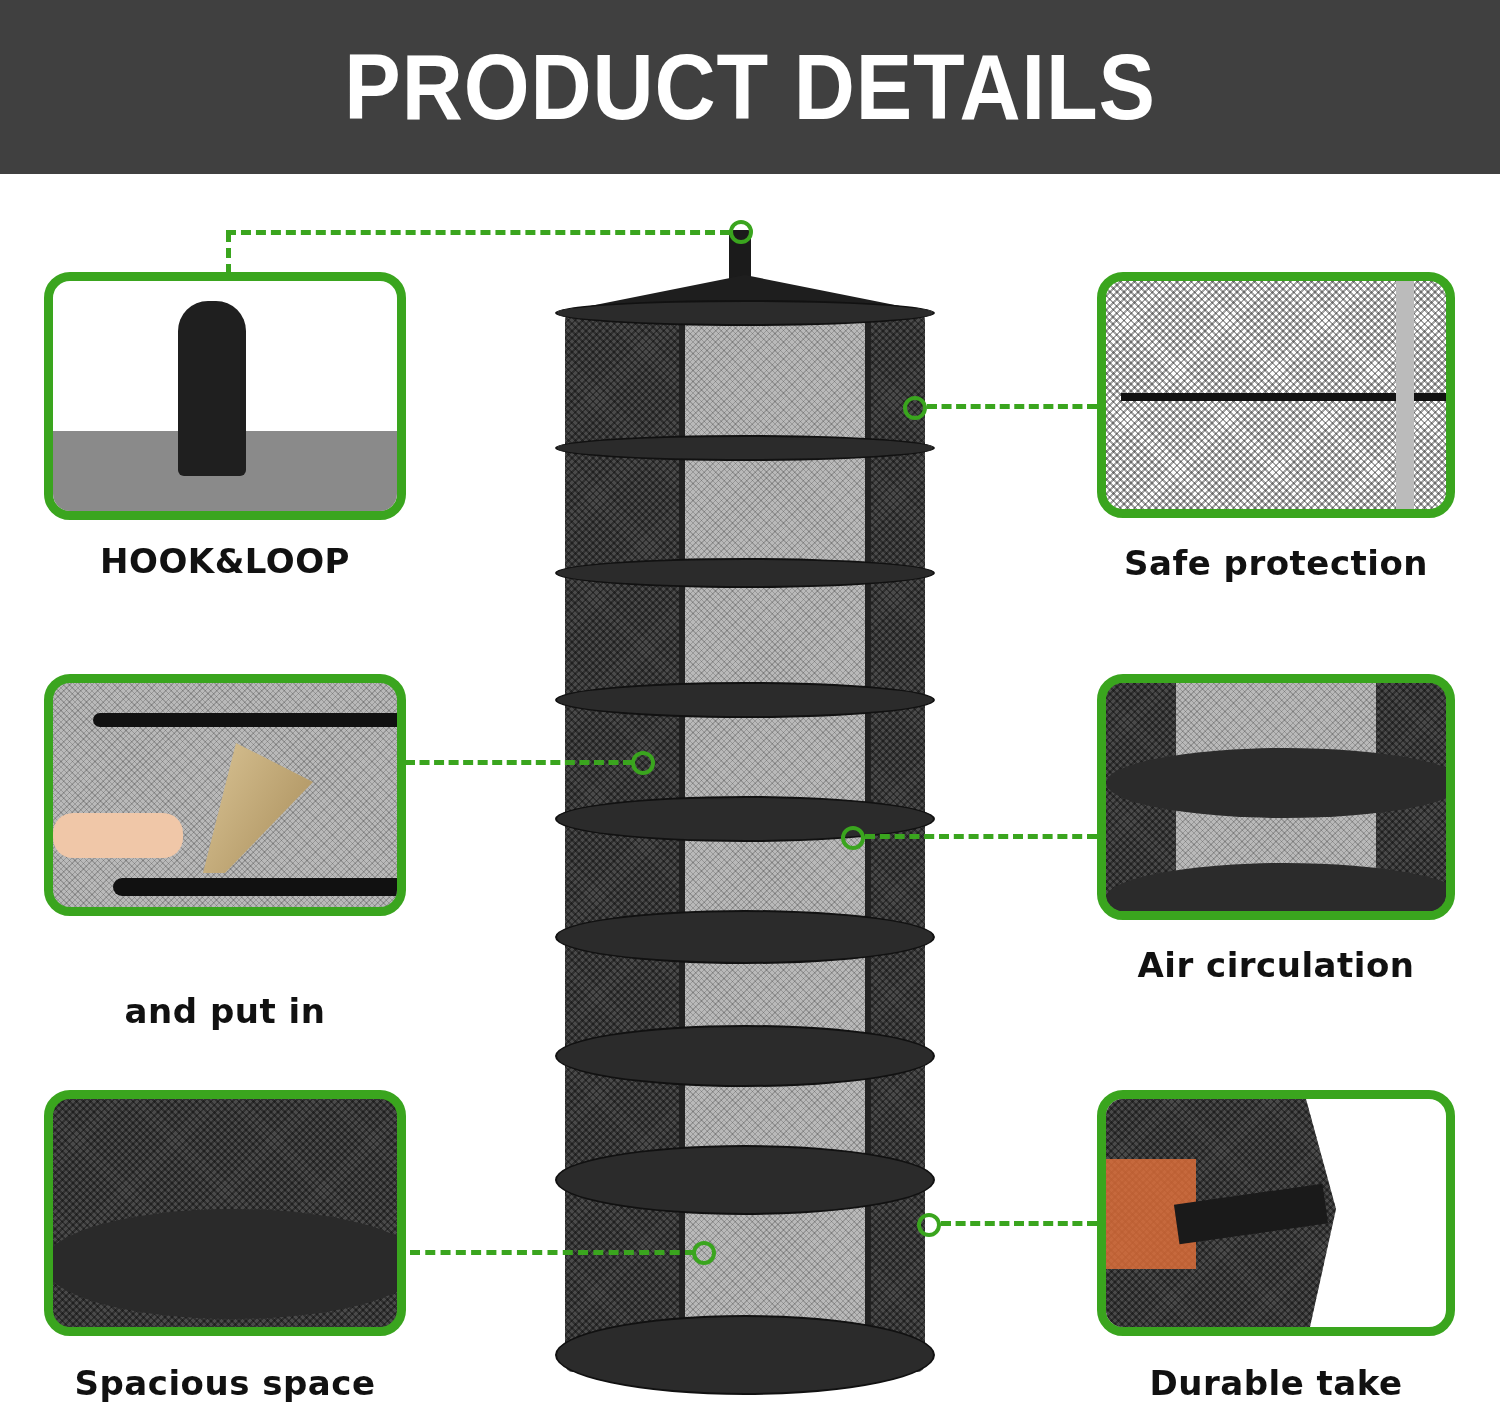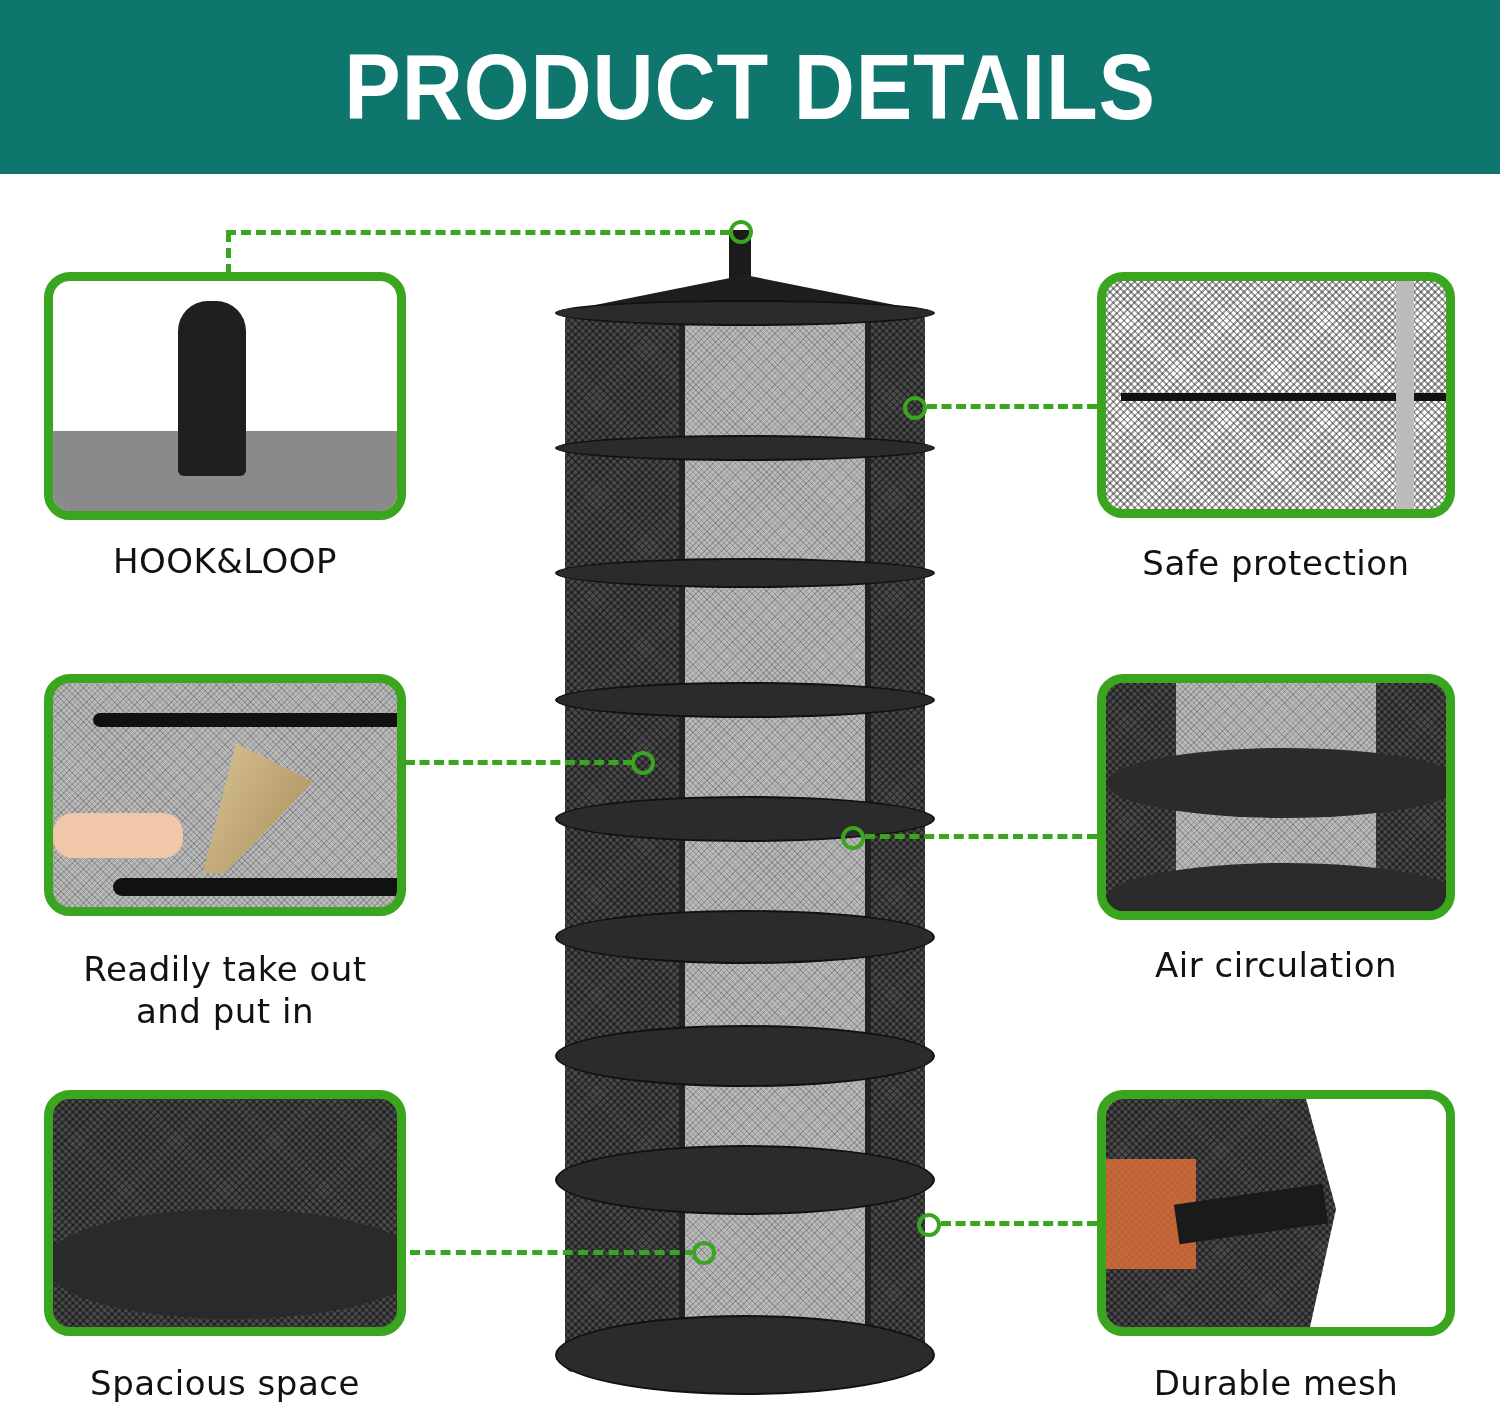--- a/index.html
+++ b/index.html
@@ -1,20 +1,20 @@
 <!DOCTYPE html>
 <html><head>
 <meta charset="utf-8">
 <style>
   html,body{margin:0;padding:0;background:#fff;}
   body{width:1500px;height:1408px;position:relative;overflow:hidden;font-family:"DejaVu Sans",sans-serif;}
-  .banner{position:absolute;left:0;top:0;width:1500px;height:174px;background:#0f766e;display:flex;align-items:center;justify-content:center;}
+  .banner{position:absolute;left:0;top:0;width:1500px;height:174px;background:#404040;display:flex;align-items:center;justify-content:center;}
   .banner h1{margin:0;color:#fff;font-family:"Liberation Sans",sans-serif;font-weight:bold;font-size:92px;letter-spacing:1px;transform:scaleX(0.92);}
   .card{position:absolute;border:9px solid #3aa51e;border-radius:26px;overflow:hidden;box-sizing:border-box;background:#777;}
-  .label{position:absolute;font-family:"DejaVu Sans",sans-serif;font-weight:400;font-size:34px;color:#111;text-align:center;line-height:42px;letter-spacing:0.5px;}
+  .label{position:absolute;font-family:"DejaVu Sans",sans-serif;font-weight:700;font-size:34px;color:#111;text-align:center;line-height:42px;letter-spacing:0.5px;}
   .dash{position:absolute;border-top:5px dashed #3aa51e;height:0;}
   .vdash{position:absolute;border-left:5px dashed #3aa51e;width:0;}
   .dot{position:absolute;width:16px;height:16px;border:4px solid #3aa51e;border-radius:50%;box-sizing:content-box;}
   .mesh{background:
     repeating-linear-gradient(45deg,rgba(0,0,0,.35) 0 2px,transparent 2px 5px),
     repeating-linear-gradient(-45deg,rgba(0,0,0,.35) 0 2px,transparent 2px 5px),#4a4a4a;}
   .mesh-light{background:
     repeating-linear-gradient(45deg,rgba(0,0,0,.18) 0 1px,transparent 1px 4px),
     repeating-linear-gradient(-45deg,rgba(0,0,0,.18) 0 1px,transparent 1px 4px),#b9b9b9;}
   .tower{position:absolute;left:555px;top:230px;width:380px;height:1170px;}
@@ -71,21 +71,21 @@
 </div>
 <div class="label" style="left:44px;top:540px;width:362px;">HOOK&amp;LOOP</div>
 
 <div class="card mesh-light" style="left:44px;top:674px;width:362px;height:242px;">
   <div style="position:absolute;left:40px;top:30px;width:330px;height:14px;background:#111;border-radius:7px;"></div>
   <div style="position:absolute;left:60px;top:195px;width:330px;height:18px;background:#111;border-radius:9px;"></div>
   <div style="position:absolute;left:150px;top:60px;width:110px;height:130px;background:linear-gradient(120deg,#d9c394,#a88d5a);clip-path:polygon(0 100%,30% 0,100% 30%,20% 100%);"></div>
   <div style="position:absolute;left:0;top:130px;width:130px;height:45px;background:#f0c7a8;border-radius:20px;"></div>
 </div>
 <div class="label" style="left:44px;top:948px;width:362px;">
-  <span>Readily take out</span><br>
+  <br>
   <span>and put in</span>
 </div>
 
 <div class="card mesh" style="left:44px;top:1090px;width:362px;height:246px;">
   <div style="position:absolute;left:-10px;top:110px;width:380px;height:110px;border-radius:50%;background:#2a2a2a;"></div>
 </div>
 <div class="label" style="left:44px;top:1362px;width:362px;text-align:center;">Spacious space</div>
 
 <div class="card mesh" style="left:1097px;top:272px;width:358px;height:246px;background-color:#fff;">
   <div style="position:absolute;left:15px;top:112px;width:330px;height:8px;background:#111;"></div>
@@ -98,13 +98,13 @@
   <div style="position:absolute;left:0;top:65px;width:358px;height:70px;border-radius:50%;background:#2b2b2b;"></div>
   <div style="position:absolute;left:0;top:180px;width:358px;height:70px;border-radius:50%;background:#2b2b2b;"></div>
 </div>
 <div class="label" style="left:1097px;top:944px;width:358px;">Air circulation</div>
 
 <div class="card" style="left:1097px;top:1090px;width:358px;height:246px;background:#fff;">
   <div class="mesh" style="position:absolute;left:0;top:0;width:230px;height:246px;clip-path:polygon(0 0,200px 0,230px 110px,200px 246px,0 246px);"></div>
   <div style="position:absolute;left:0;top:60px;width:90px;height:110px;background:#e5703a;opacity:.8;"></div>
   <div style="position:absolute;left:70px;top:95px;width:150px;height:40px;background:#1a1a1a;transform:rotate(-8deg);"></div>
 </div>
-<div class="label" style="left:1097px;top:1362px;width:358px;">Durable mesh</div>
+<div class="label" style="left:1097px;top:1362px;width:358px;">Durable take</div>
 
 </body></html>

